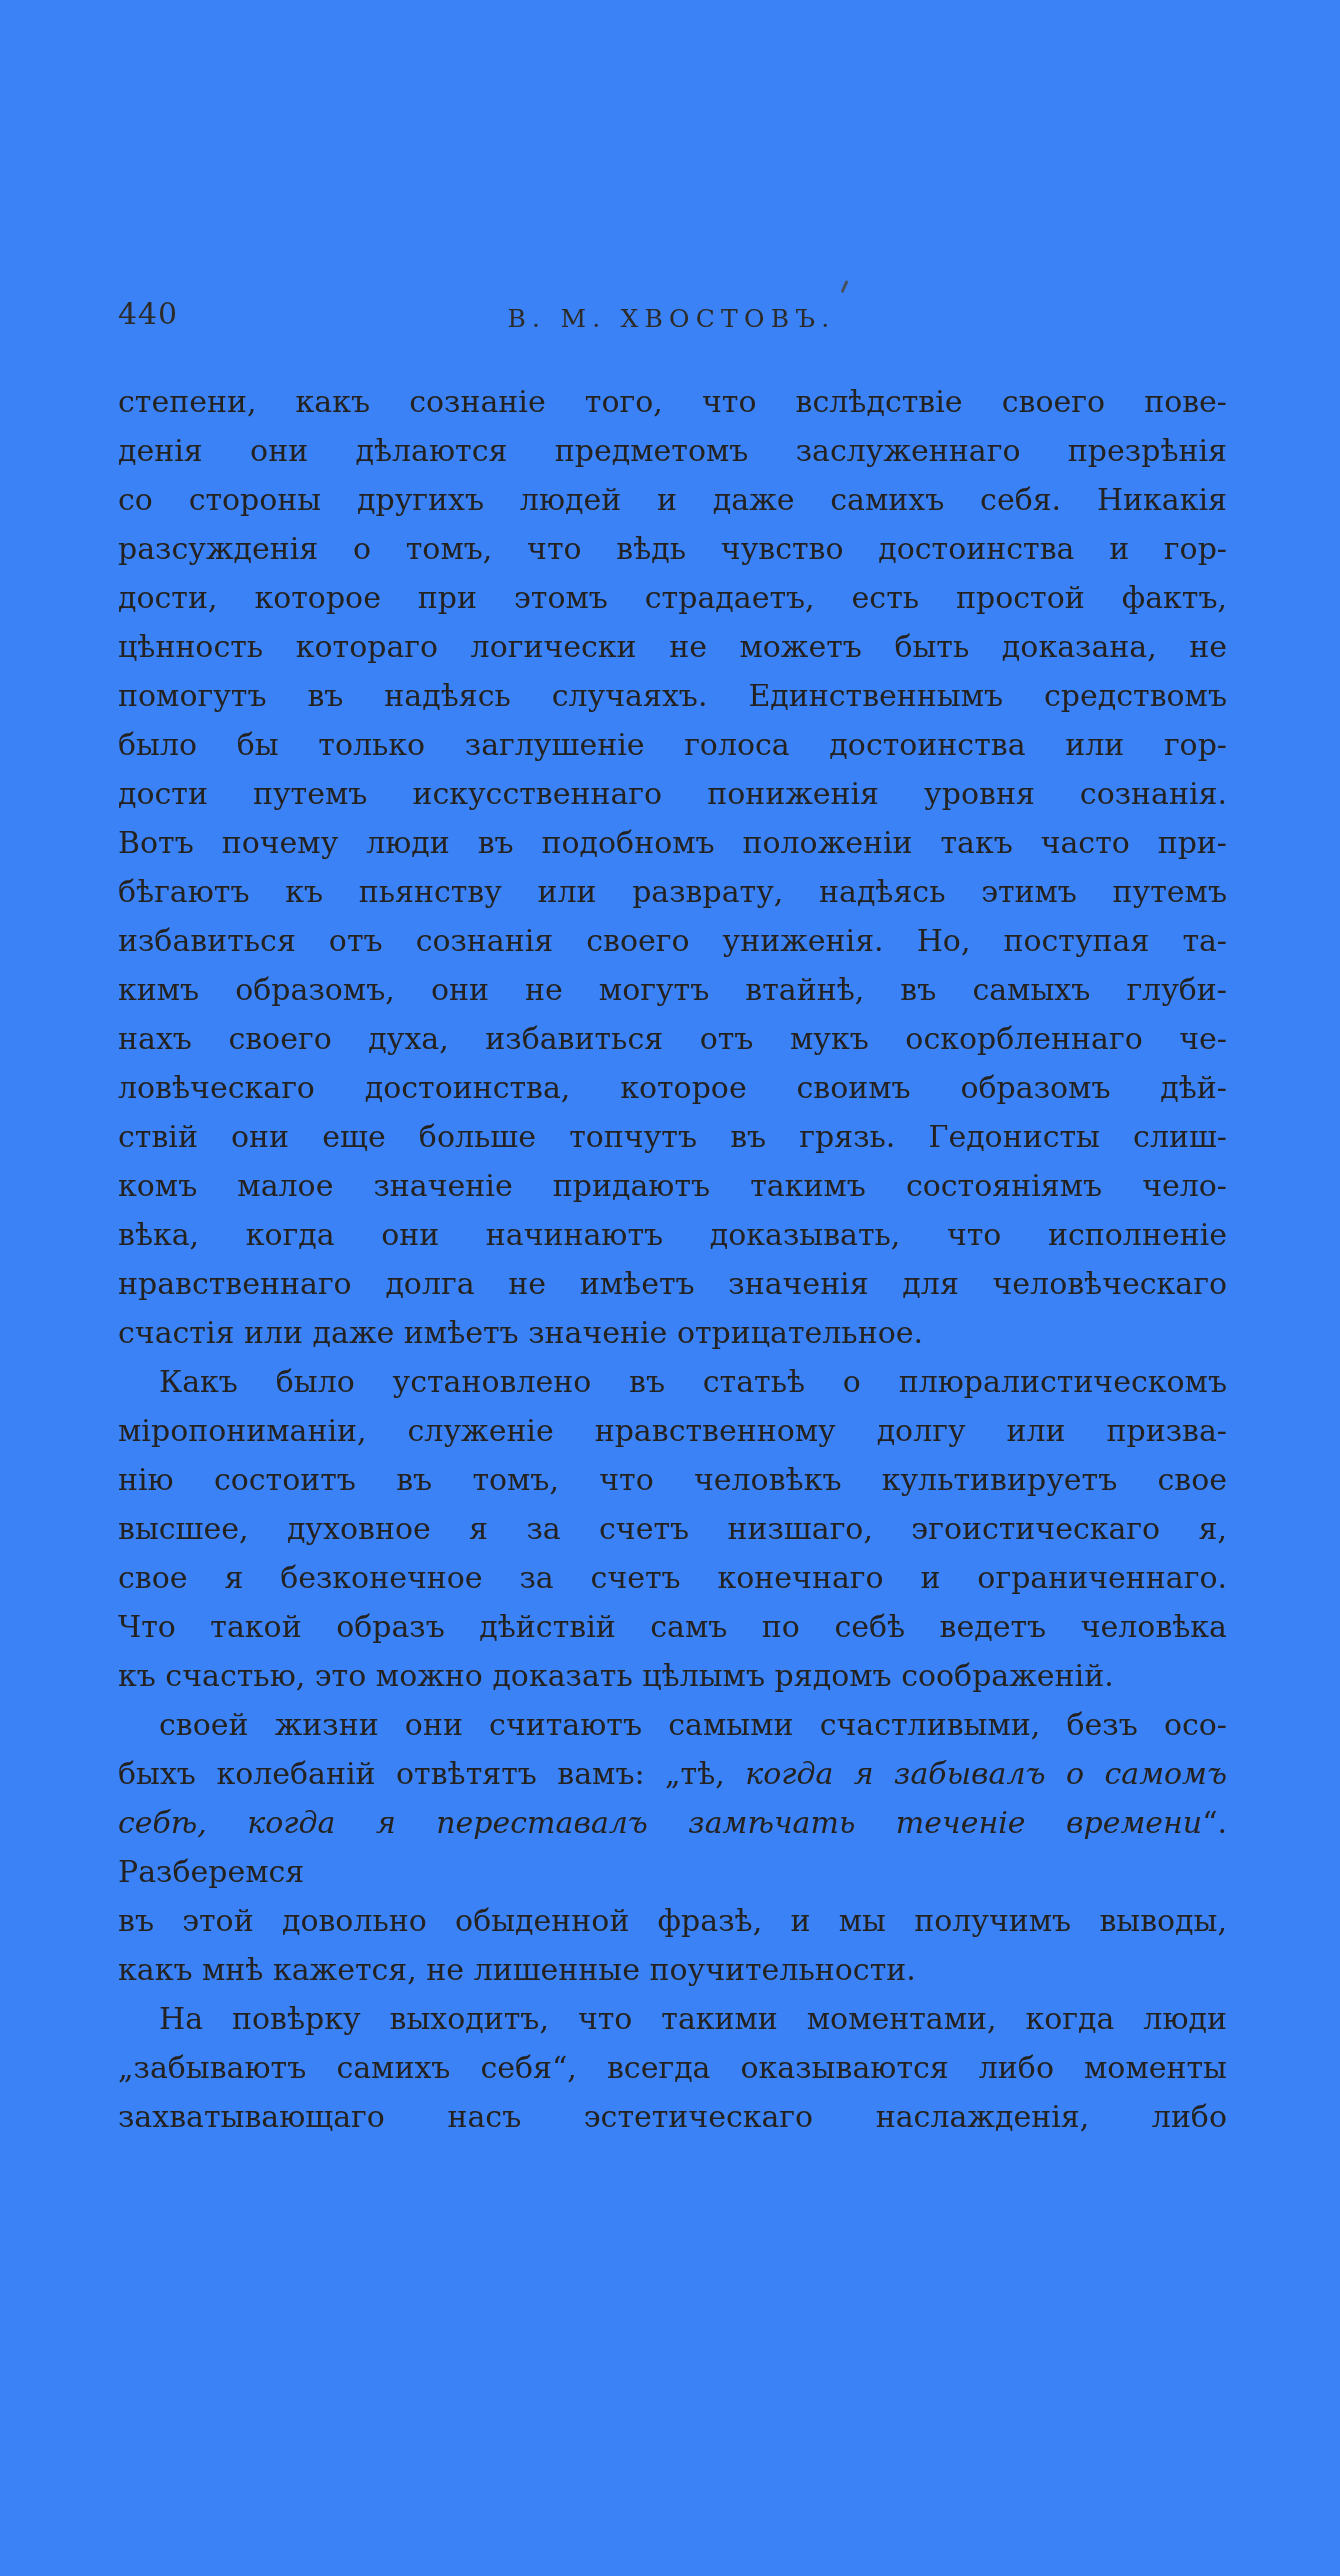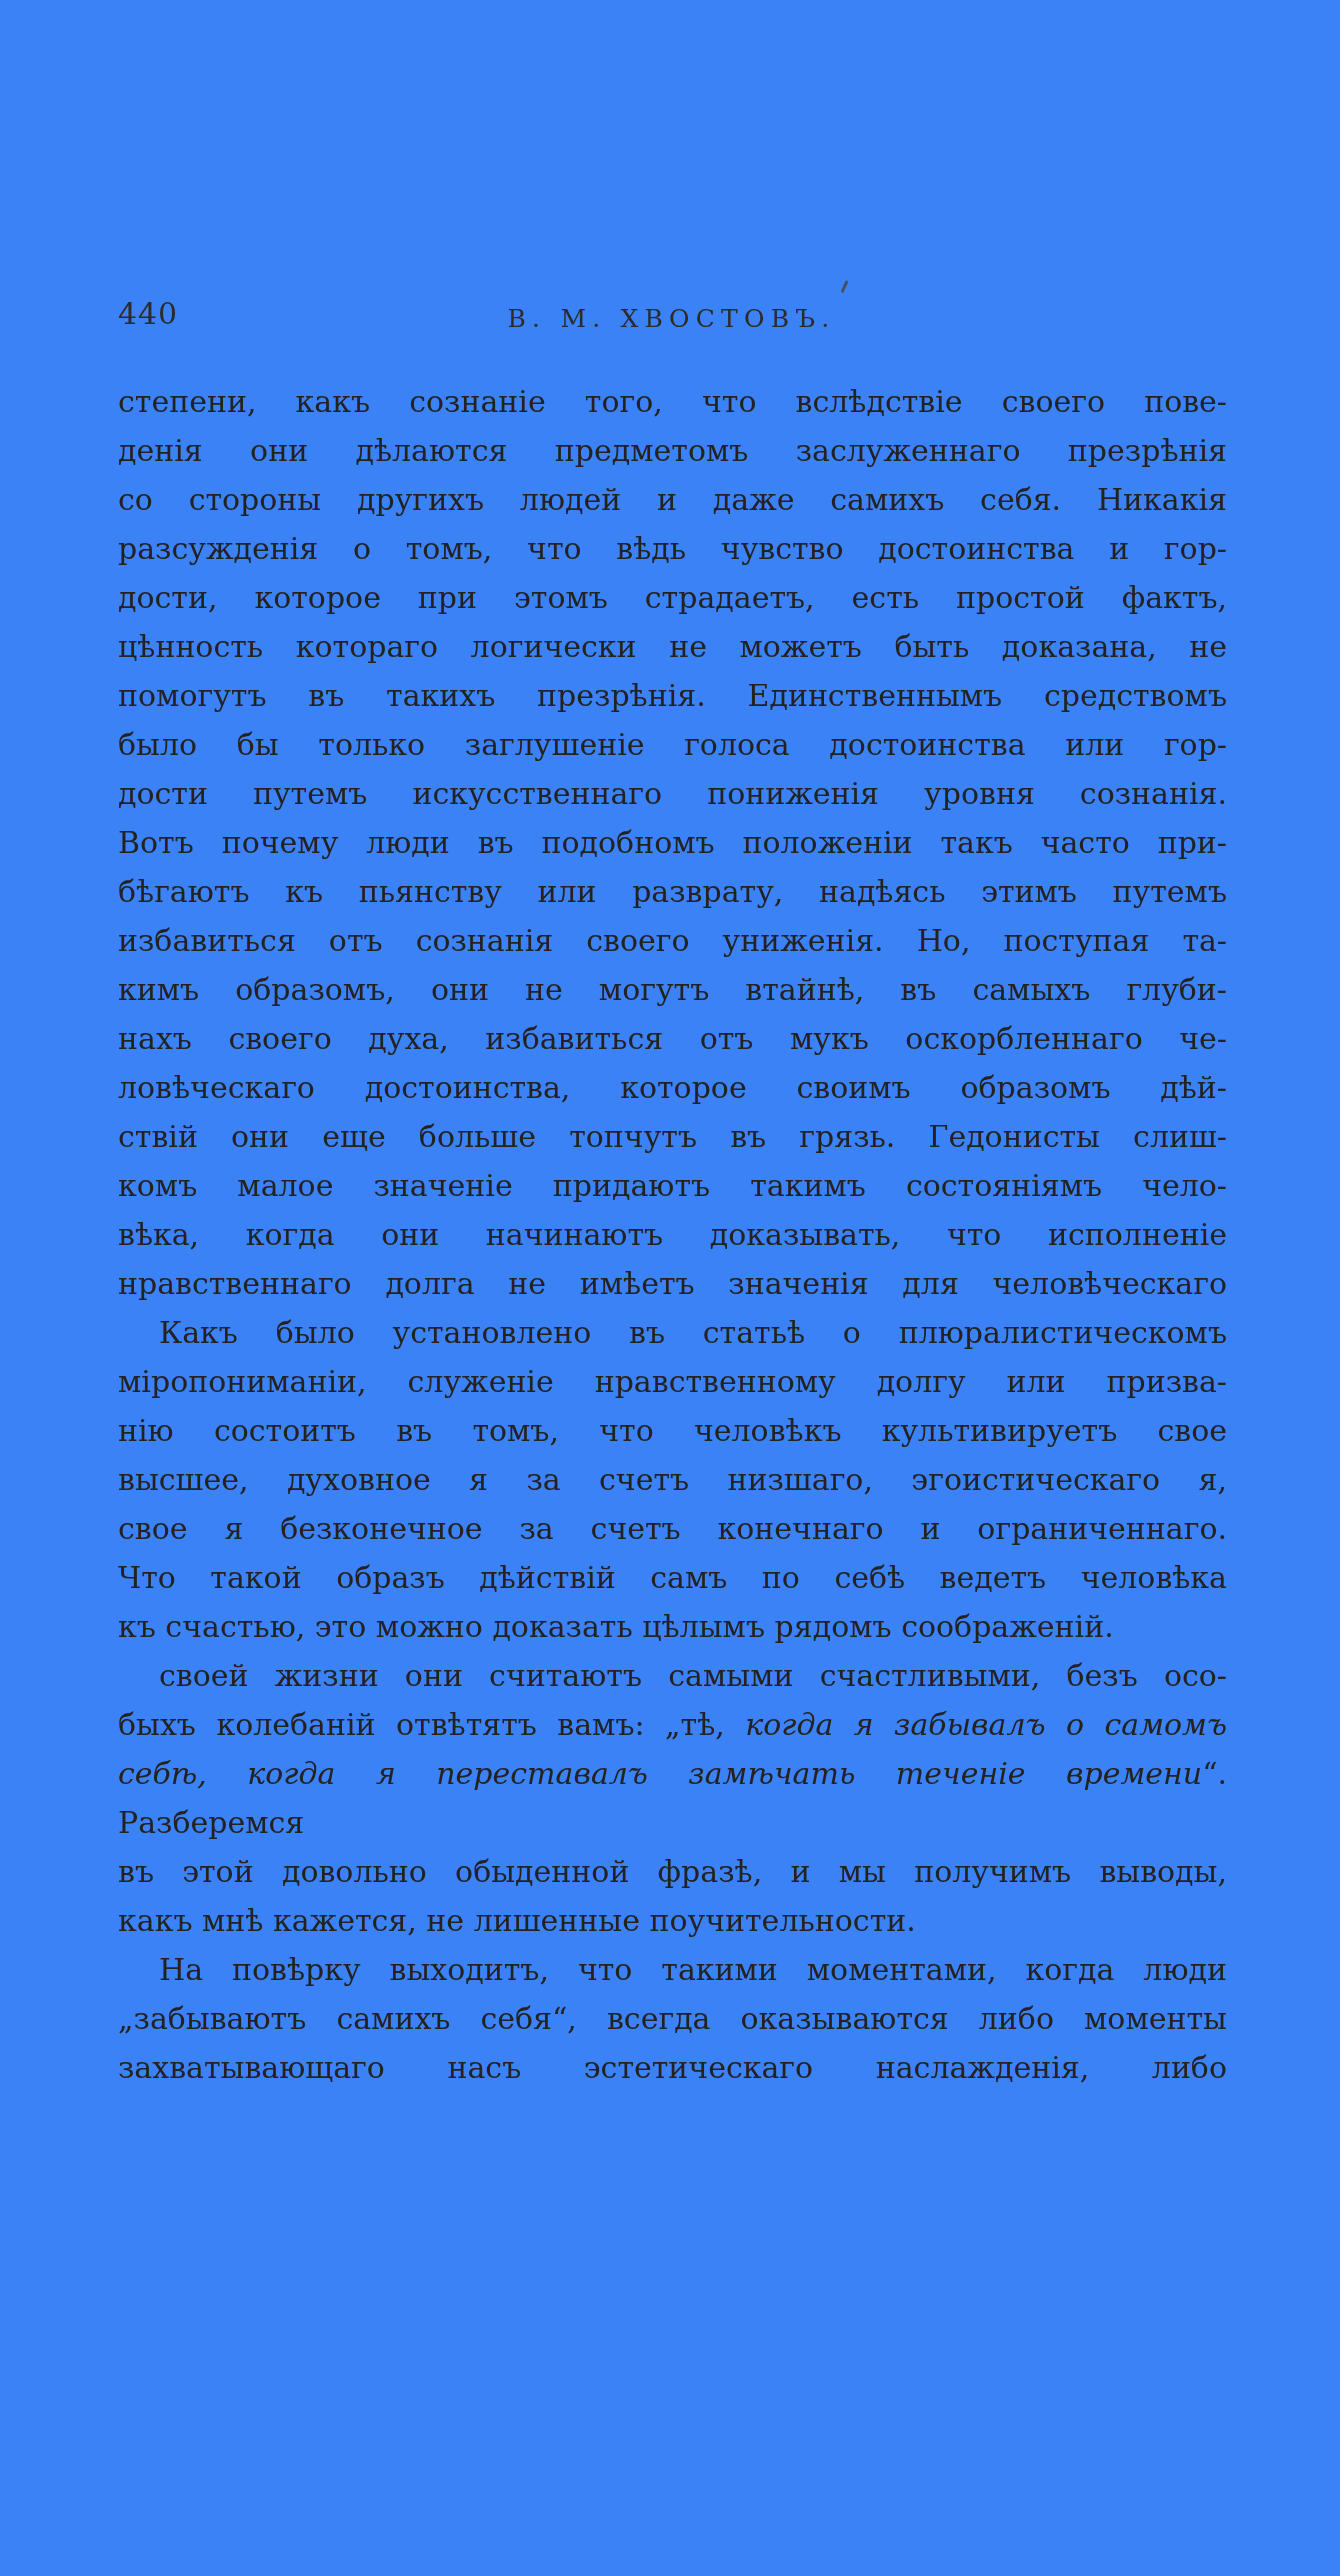--- a/index.html
+++ b/index.html
@@ -98,33 +98,34 @@
   </div>
 
   <div class="body-text">
       <p class="para">
         <span class="line"><span>степени, какъ сознаніе того, что вслѣдствіе своего пове-</span></span>
         <span class="line"><span>денія они дѣлаются предметомъ заслуженнаго презрѣнія</span></span>
         <span class="line"><span>со стороны другихъ людей и даже самихъ себя. Никакія</span></span>
         <span class="line"><span>разсужденія о томъ, что вѣдь чувство достоинства и гор-</span></span>
         <span class="line"><span>дости, которое при этомъ страдаетъ, есть простой фактъ,</span></span>
         <span class="line"><span>цѣнность котораго логически не можетъ быть доказана, не</span></span>
-        <span class="line"><span>помогутъ въ такихъ презрѣнія. Единственнымъ средствомъ</span></span>
+        <span class="line"><span>помогутъ въ надѣясь случаяхъ. Единственнымъ средствомъ</span></span>
         <span class="line"><span>было бы только заглушеніе голоса достоинства или гор-</span></span>
         <span class="line"><span>дости путемъ искусственнаго пониженія уровня сознанія.</span></span>
         <span class="line"><span>Вотъ почему люди въ подобномъ положеніи такъ часто при-</span></span>
         <span class="line"><span>бѣгаютъ къ пьянству или разврату, надѣясь этимъ путемъ</span></span>
         <span class="line"><span>избавиться отъ сознанія своего униженія. Но, поступая та-</span></span>
         <span class="line"><span>кимъ образомъ, они не могутъ втайнѣ, въ самыхъ глуби-</span></span>
         <span class="line"><span>нахъ своего духа, избавиться отъ мукъ оскорбленнаго че-</span></span>
         <span class="line"><span>ловѣческаго достоинства, которое своимъ образомъ дѣй-</span></span>
         <span class="line"><span>ствій они еще больше топчутъ въ грязь. Гедонисты слиш-</span></span>
         <span class="line"><span>комъ малое значеніе придаютъ такимъ состояніямъ чело-</span></span>
         <span class="line"><span>вѣка, когда они начинаютъ доказывать, что исполненіе</span></span>
         <span class="line"><span>нравственнаго долга не имѣетъ значенія для человѣческаго</span></span>
+        <span class="line last"><span>счастія или даже имѣетъ значеніе отрицательное.</span></span>
       </p>
       <p class="para indent">
         <span class="line"><span>Какъ было установлено въ статьѣ о плюралистическомъ</span></span>
         <span class="line"><span>міропониманіи, служеніе нравственному долгу или призва-</span></span>
         <span class="line"><span>нію состоитъ въ томъ, что человѣкъ культивируетъ свое</span></span>
         <span class="line"><span>высшее, духовное я за счетъ низшаго, эгоистическаго я,</span></span>
         <span class="line"><span>свое я безконечное за счетъ конечнаго и ограниченнаго.</span></span>
         <span class="line"><span>Что такой образъ дѣйствій самъ по себѣ ведетъ человѣка</span></span>
         <span class="line last"><span>къ счастью, это можно доказать цѣлымъ рядомъ соображеній.</span></span>
       </p>

